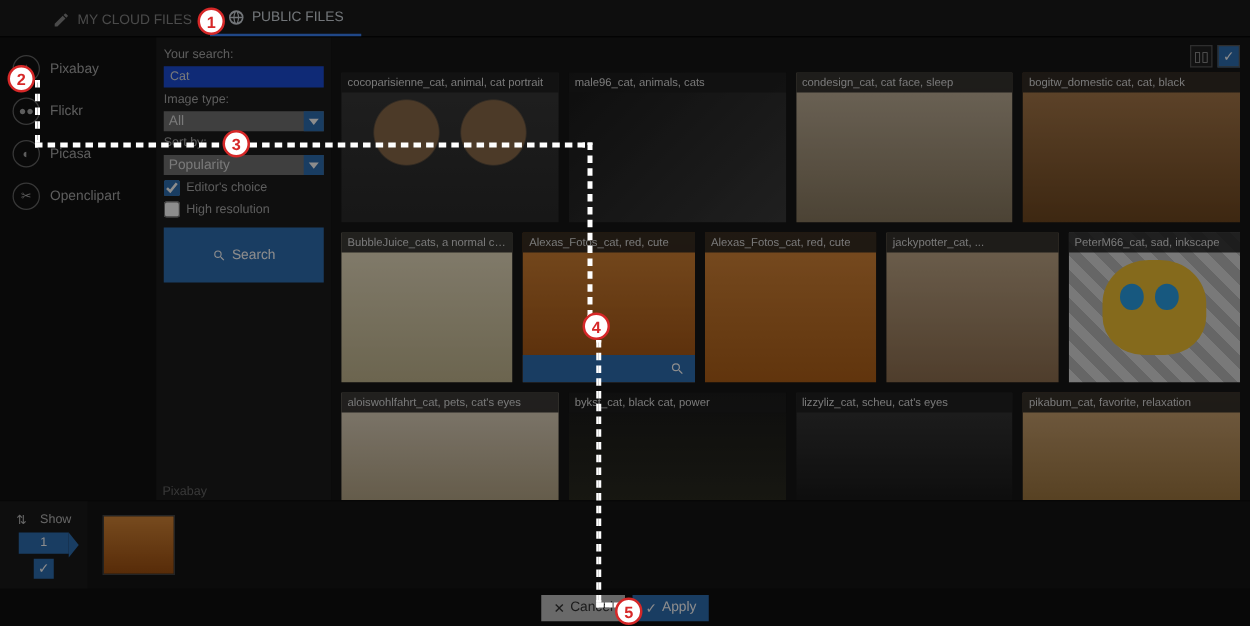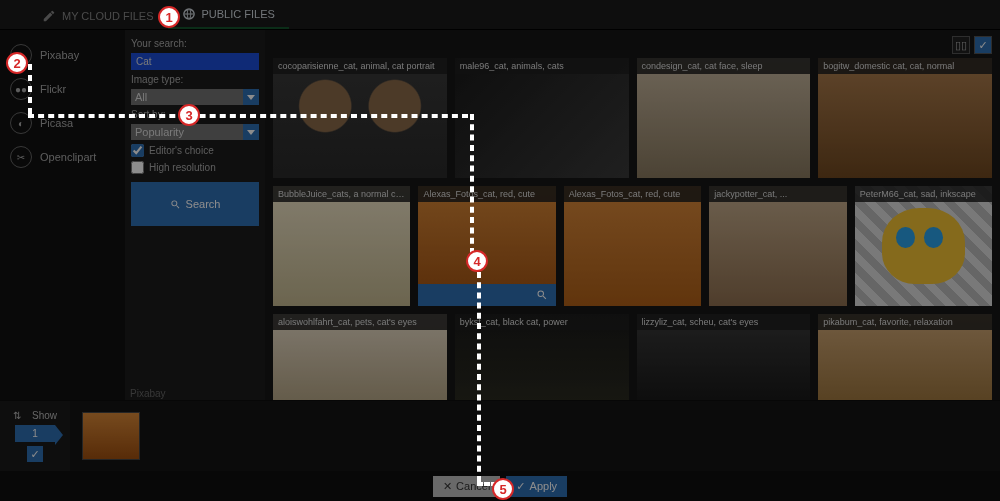--- a/index.html
+++ b/index.html
@@ -1,20 +1,20 @@
 <!DOCTYPE html>
 <html><head>
 <meta charset="utf-8">
 <style>
   * { margin:0; padding:0; box-sizing:border-box; font-family: Arial, Helvetica, sans-serif; }
   html,body { width:1000px; height:501px; background:#0d0d0d; color:#ccc; overflow:hidden; position:relative; }
   .overlay-dim { position:absolute; inset:0; background:rgba(0,0,0,0.45); pointer-events:none; z-index:5; }
   .topbar { height:30px; background:#1a1a1a; display:flex; align-items:flex-end; padding-left:28px; font-size:11px; color:#888; border-bottom:1px solid #000; }
   .tab { display:flex; align-items:center; gap:6px; padding:6px 14px; cursor:pointer; }
-  .tab.active { color:#cfd6dc; border-bottom:2px solid #14532d;align-items:center; }
+  .tab.active { color:#cfd6dc; border-bottom:2px solid #3b82f6;align-items:center; }
   .tab svg,.tab .ico { width:14px; height:14px; fill:#888; }
   .tab.active svg { fill:#cfd6dc; }
   .body { display:flex; height:370px; }
   .sources { width:125px; background:#111; padding-top:8px; }
   .src { display:flex; align-items:center; gap:8px; padding:6px 10px; font-size:11px; color:#aaa; cursor:pointer; }
   .src .circ { width:22px; height:22px; border:1px solid #666; border-radius:50%; display:flex; align-items:center; justify-content:center; font-size:10px; color:#aaa; }
   .searchcol { width:140px; background:#1c1c1c; padding:8px 6px; font-size:10px; color:#bbb; display:flex; flex-direction:column; gap:4px; }
   .searchcol label { color:#aaa; }
   .txtfield { background:#1d4ed8; border:none; color:#ddd; font-size:10px; padding:3px 5px; width:100%; }
   .sel { background:#737373; color:#ddd; font-size:11px; padding:2px 4px; width:100%; border:none; position:relative; }
@@ -148,21 +148,21 @@
         <div class="card ">
           <div class="img cat2"></div>
           <div class="cap">male96_cat, animals, cats</div>
         </div>
         <div class="card ">
           <div class="img cat3"></div>
           <div class="cap">condesign_cat, cat face, sleep</div>
         </div>
         <div class="card ">
           <div class="img cat4"></div>
-          <div class="cap">bogitw_domestic cat, cat, normal</div>
+          <div class="cap">bogitw_domestic cat, cat, black</div>
         </div>
       </div>
     <div class="gridrow" id="row2">
         <div class="card ">
           <div class="img cat5"></div>
           <div class="cap">BubbleJuice_cats, a normal cat, pet</div>
         </div>
         <div class="card selected ">
           <div class="img cat6"></div>
           <div class="cap">Alexas_Fotos_cat, red, cute</div>

